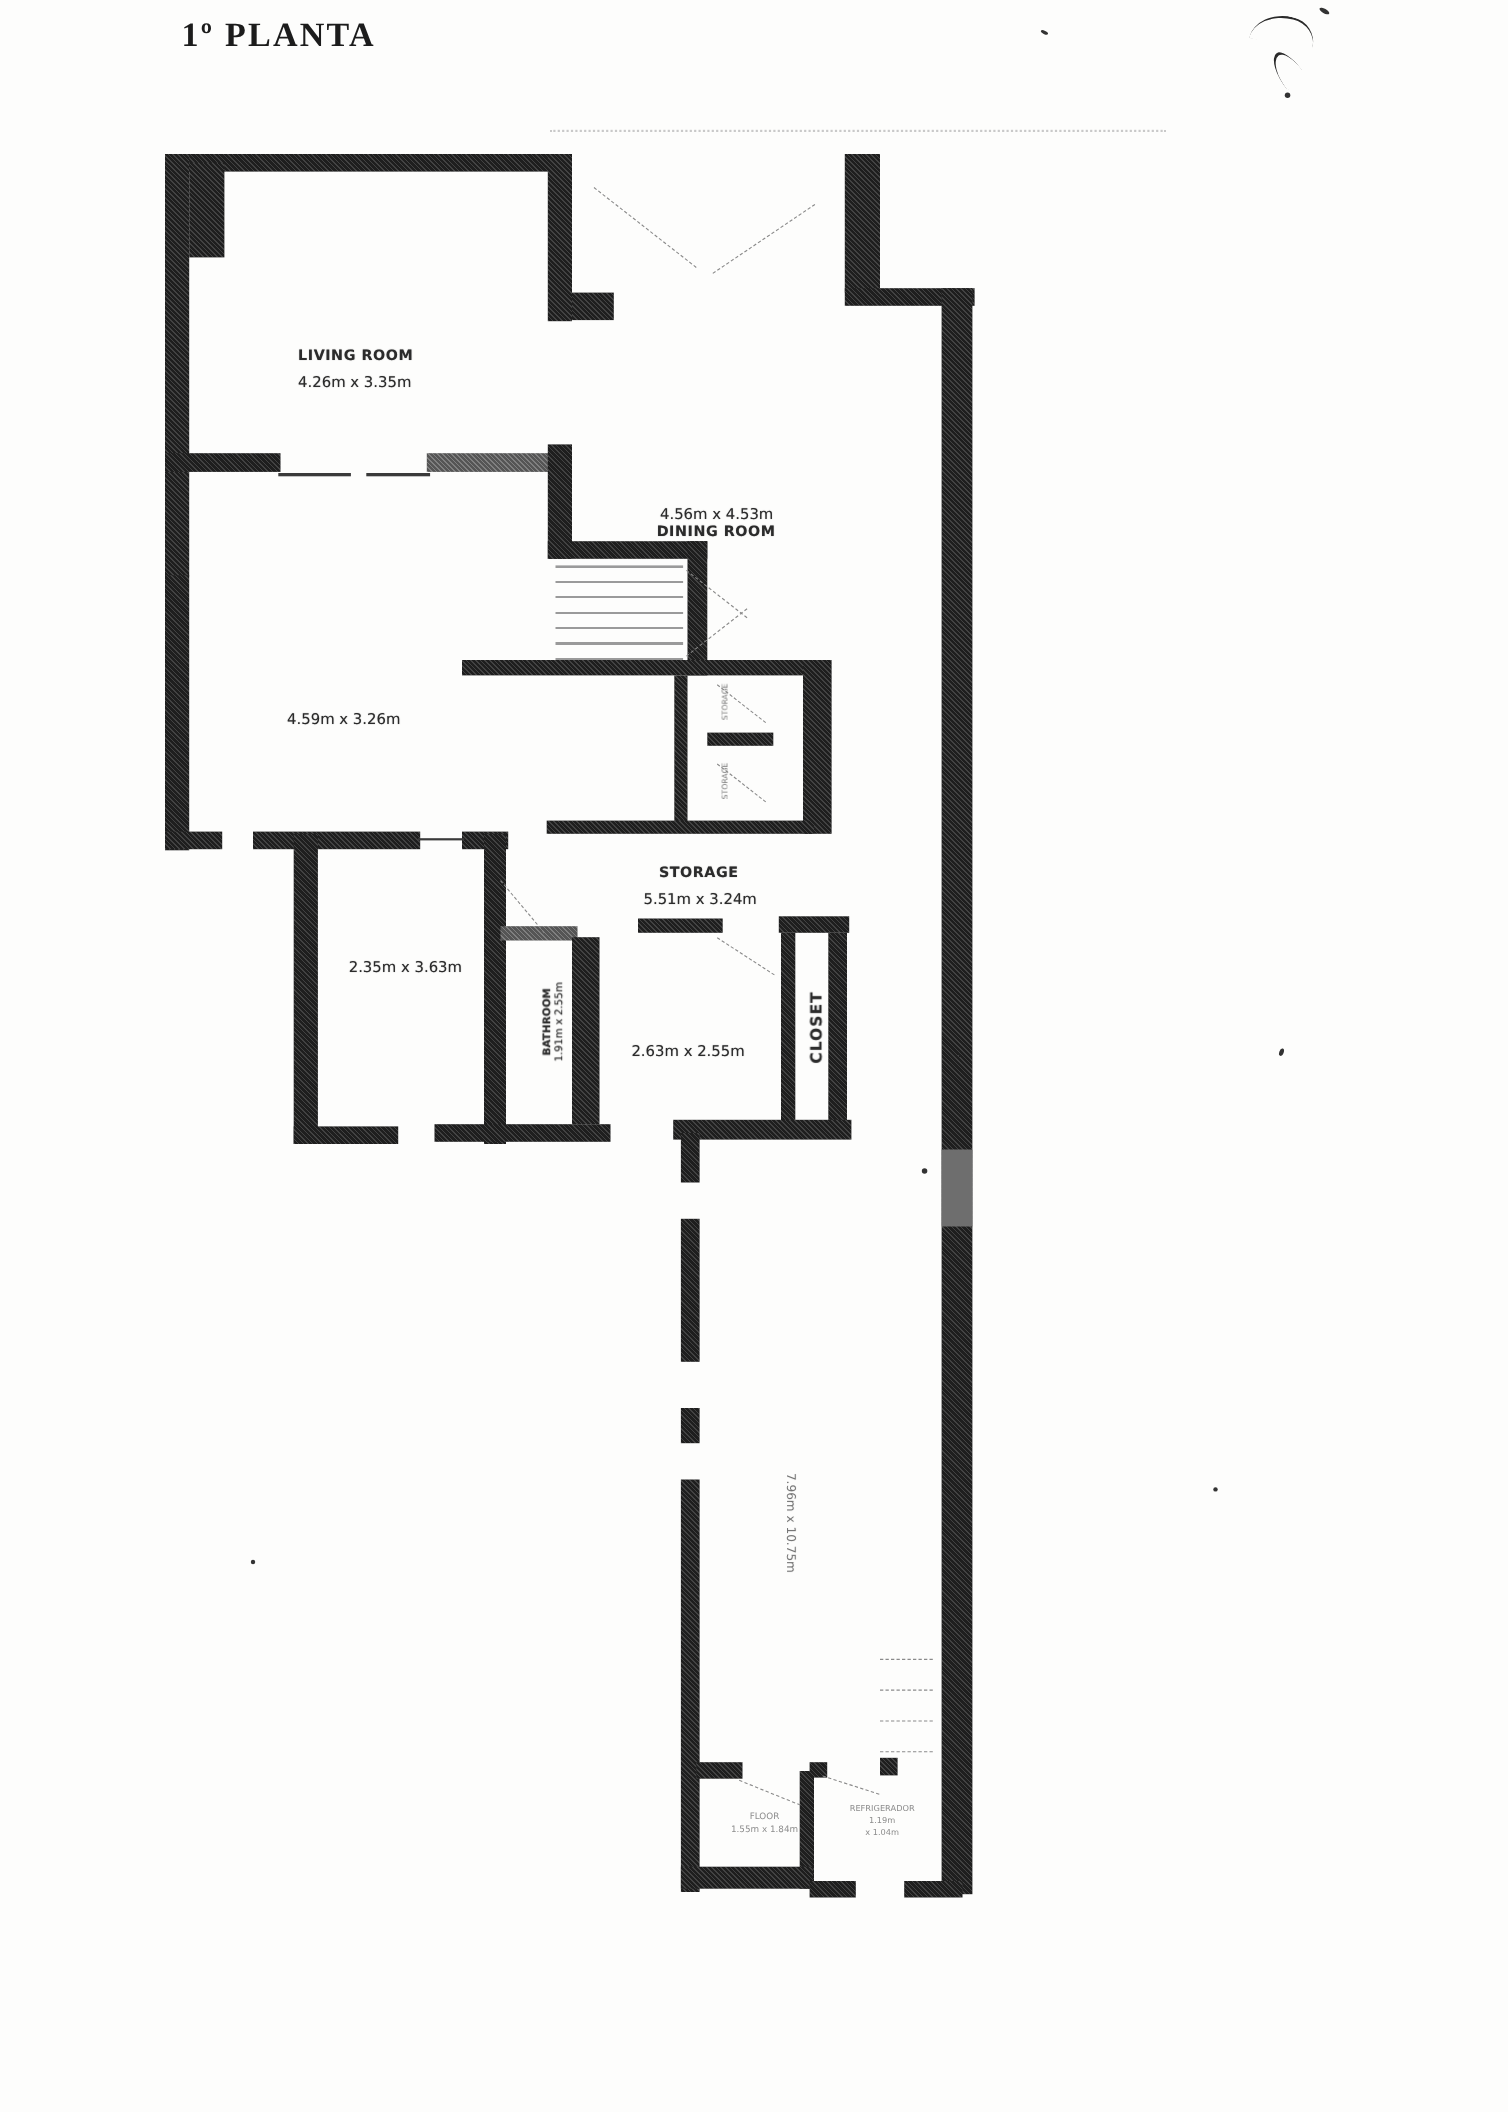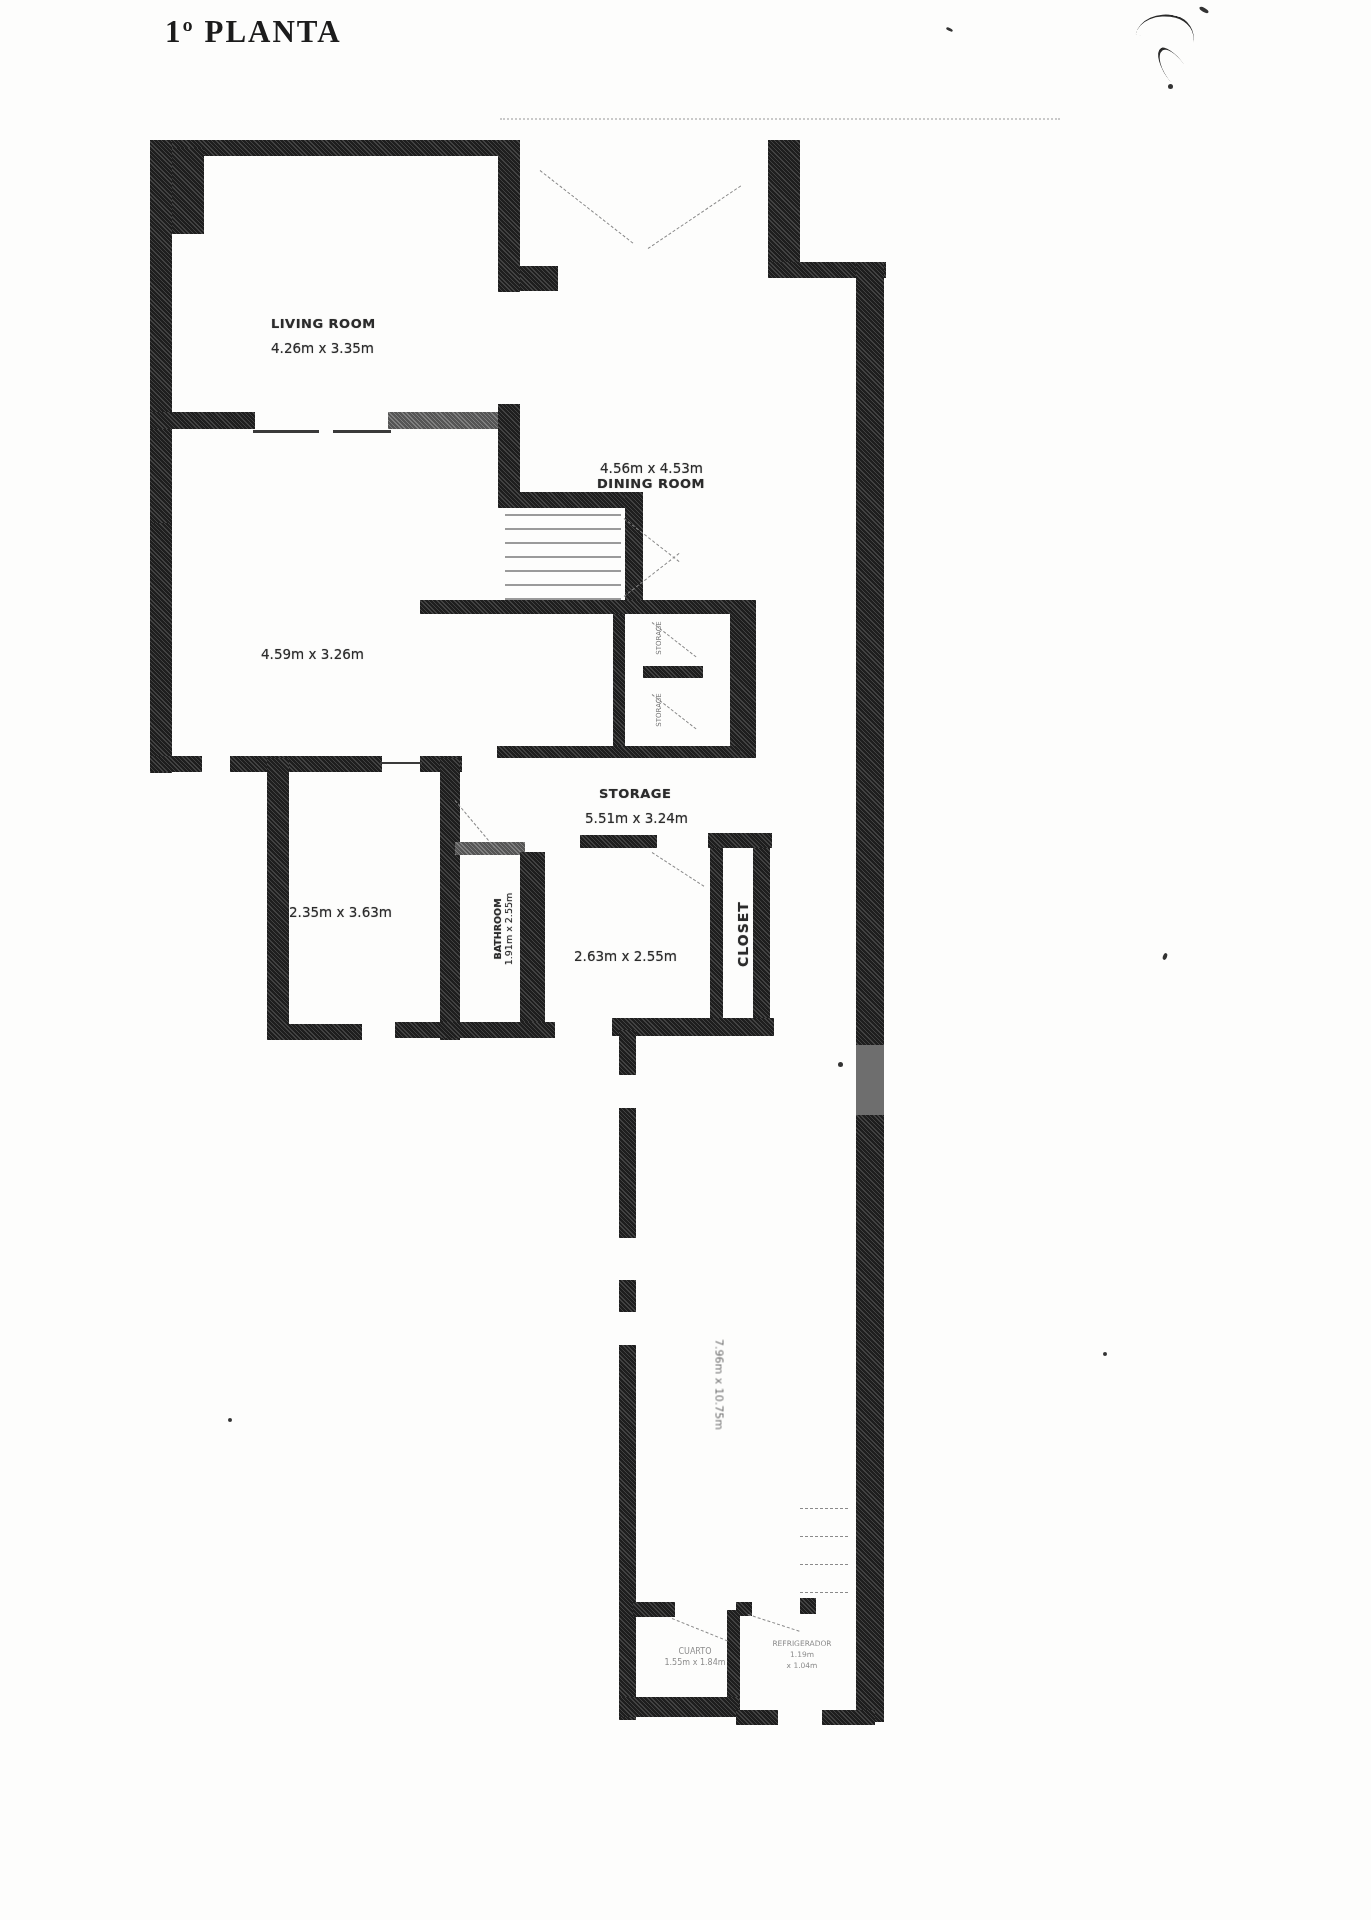--- a/index.html
+++ b/index.html
@@ -121,38 +121,38 @@
   <div class="label rdims" style="left:271px;top:340px;">4.26m x 3.35m</div>
 
   <div class="label rname" style="left:597px;top:436px;margin-top:40px;">DINING ROOM</div>
   <div class="label rdims" style="left:600px;top:460px;">4.56m x 4.53m</div>
 
   <div class="label rdims" style="left:261px;top:646px;">4.59m x 3.26m</div>
 
   <div class="label rname" style="left:599px;top:786px;">STORAGE</div>
   <div class="label rdims" style="left:585px;top:810px;">5.51m x 3.24m</div>
 
-  <div class="label rdims" style="left:289px;top:904px;">2.35m x 3.63m</div>
+  <div class="label rdims" style="left:289px;top:872px;padding-left:28px;">2.35m x 3.63m</div>
 
   <div class="label vert" style="left:438px;top:918px;width:130px;font-size:9.5px;line-height:11px;">
     <div style="font-weight:bold;">BATHROOM</div>
     <div>1.91m x 2.55m</div>
   </div>
 
   <div class="label rdims" style="left:574px;top:948px;">2.63m x 2.55m</div>
 
   <div class="label vert" style="left:698px;top:926px;width:90px;font-size:14px;font-weight:bold;letter-spacing:1px;">CLOSET</div>
 
   <div class="label vert" style="left:630px;top:634px;width:58px;font-size:7px;color:#777;text-shadow:none;">STORAGE</div>
   <div class="label vert" style="left:630px;top:706px;width:58px;font-size:7px;color:#777;text-shadow:none;">STORAGE</div>
 
   <div class="label vert2" style="left:640px;top:1378px;width:158px;font-size:11px;color:#6f6f6f;text-shadow:none;filter:blur(.5px);">7.96m x 10.75m</div>
 
   <div class="label tiny" style="left:645px;top:1646px;width:100px;">
-    <div>CUARTO</div>
+    <div>FLOOR</div>
     <div>1.55m x 1.84m</div>
   </div>
   <div class="label tiny" style="left:752px;top:1638px;width:100px;font-size:7.5px;">
     <div>REFRIGERADOR</div>
     <div>1.19m</div>
     <div>x 1.04m</div>
   </div>
 
 </div>
 

